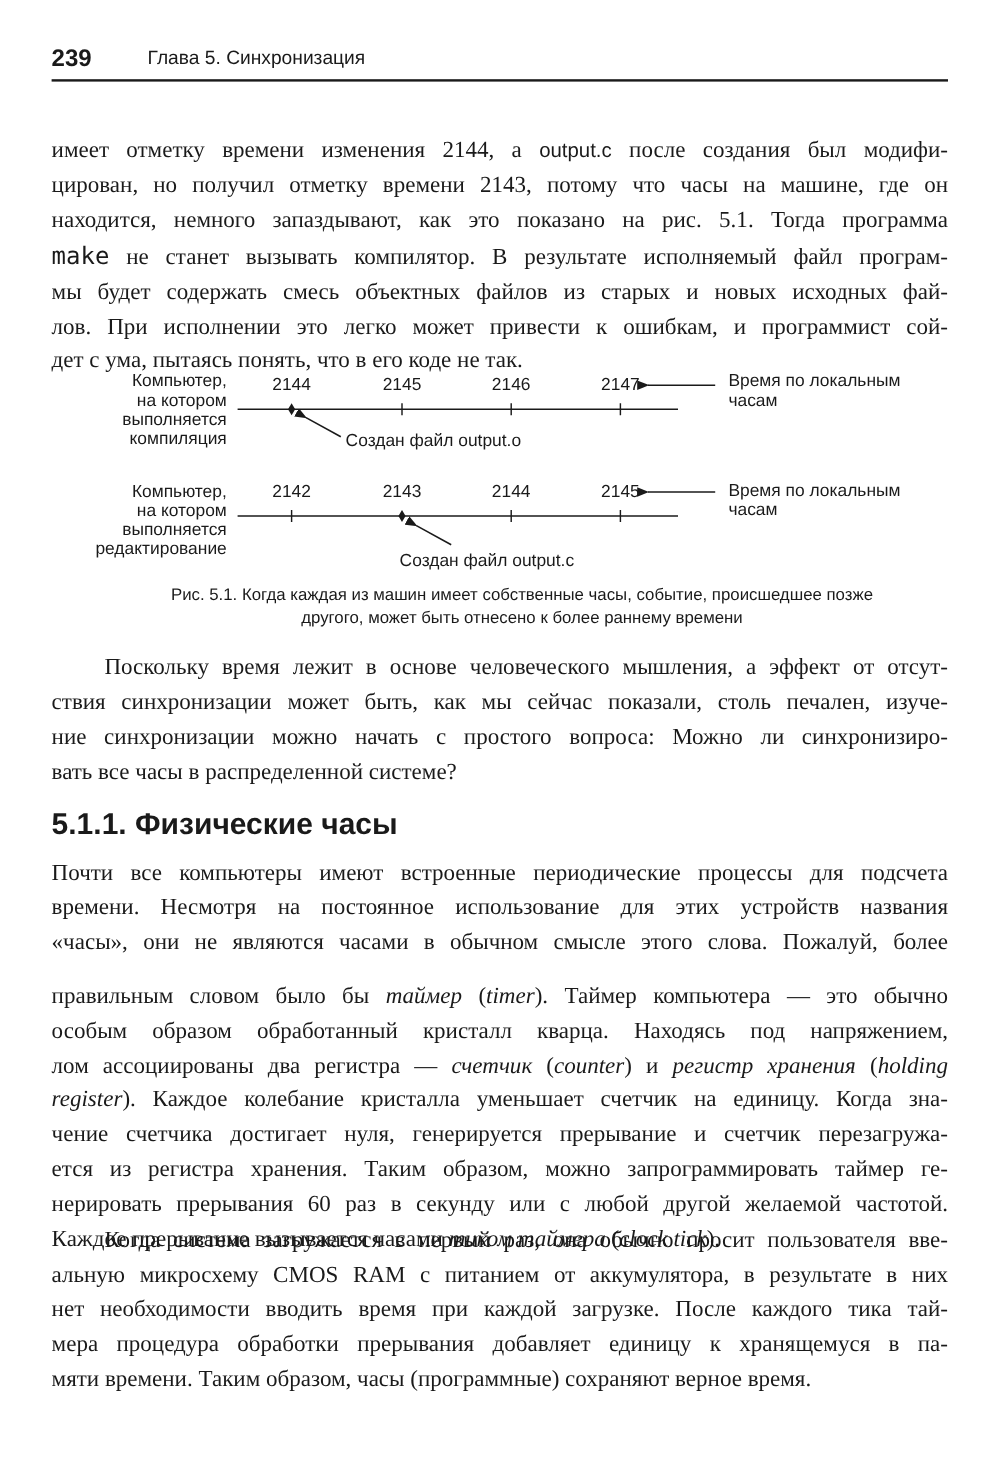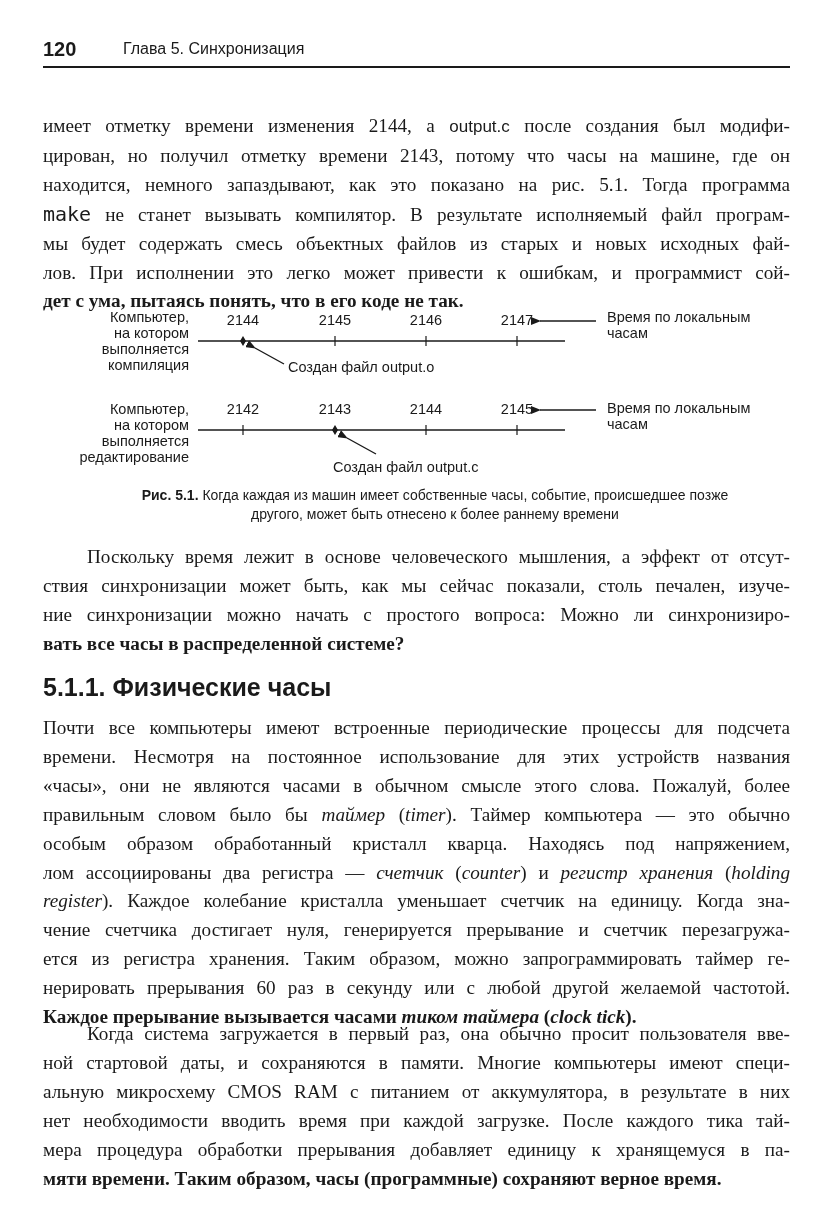--- a/index.html
+++ b/index.html
@@ -16,45 +16,45 @@
     .page-num { position: absolute; left: 0; top: 2px; font-weight: bold; font-size: 20px; }
     .chapter { position: absolute; left: 80px; top: 4px; font-size: 16px; }
 
     .para {
       position: absolute; left: 43px; width: 747px;
       font-size: 19.2px; line-height: 28.9px;
       text-align: justify; margin: 0;
       hyphens: manual;
     }
     .para .line { display: block; text-align: justify; text-align-last: justify; white-space: nowrap; }
-    .para .line.last { text-align-last: left; font-weight: bold; }
+    .para .line.last { text-align-last: left; }
     .sans-inline { font-family: "Liberation Sans", "DejaVu Sans", sans-serif; font-size: 17px; }
     .mono-inline { font-family: "DejaVu Sans Mono", monospace; font-size: 20px; }
     em { font-style: italic; }
 
     .figure { position: absolute; left: 0; top: 300px; width: 834px; height: 230px; }
     .fig-text { font-family: "Liberation Sans", "DejaVu Sans", sans-serif; font-size: 14.5px; fill: #1a1a1a; }
     .caption {
       position: absolute; left: 90px; top: 486px; width: 690px;
       font-family: "Liberation Sans", "DejaVu Sans", sans-serif; font-size: 14px; line-height: 19px;
       text-align: center;
     }
-    .caption b { font-weight: bold; }
+    .caption b { font-weight: normal; }
 
     .section-title {
       position: absolute; left: 43px; top: 673px;
       font-family: "Liberation Sans", "DejaVu Sans", sans-serif;
       font-weight: bold; font-size: 25px;
     }
   </style>
 </head>
 <body>
 
 <div class="header">
-  <span class="page-num">120</span>
+  <span class="page-num">239</span>
   <span class="chapter">Глава 5. Синхронизация</span>
 </div>
 
 <div class="para" style="top:112px;">
   <span class="line"><span>имеет отметку времени изменения 2144, а </span><span class="sans-inline">output.c</span><span> после создания был модифи-</span></span>
   <span class="line">цирован, но получил отметку времени 2143, потому что часы на машине, где он</span>
   <span class="line">находится, немного запаздывают, как это показано на рис. 5.1. Тогда программа</span>
   <span class="line"><span class="mono-inline">make</span><span> не станет вызывать компилятор. В результате исполняемый файл програм-</span></span>
   <span class="line">мы будет содержать смесь объектных файлов из старых и новых исходных фай-</span>
   <span class="line">лов. При исполнении это легко может привести к ошибкам, и программист сой-</span>
@@ -134,30 +134,29 @@
   <span class="line">ние синхронизации можно начать с простого вопроса: Можно ли синхронизиро-</span>
   <span class="line last">вать все часы в распределенной системе?</span>
 </div>
 
 <div class="section-title">5.1.1. Физические часы</div>
 
 <div class="para" style="top:714px;">
   <span class="line">Почти все компьютеры имеют встроенные периодические процессы для подсчета</span>
   <span class="line">времени. Несмотря на постоянное использование для этих устройств названия</span>
   <span class="line">«часы», они не являются часами в обычном смысле этого слова. Пожалуй, более</span>
-  <span class="line" style="letter-spacing: -0.000434028px;"><span>правильным словом было бы </span><em>таймер</em><span> (</span><em>timer</em><span>). Таймер компьютера — это обычно</span></span>
+  <span class="line" style="letter-spacing: -0.000434028px; margin-top: 16px;"><span>правильным словом было бы </span><em>таймер</em><span> (</span><em>timer</em><span>). Таймер компьютера — это обычно</span></span>
   <span class="line">особым образом обработанный кристалл кварца. Находясь под напряжением,</span>
   <span class="line"><span>лом ассоциированы два регистра — </span><em>счетчик</em><span> (</span><em>counter</em><span>) и </span><em>регистр хранения</em><span> (</span><em>holding</em></span>
   <span class="line"><em>register</em><span>). Каждое колебание кристалла уменьшает счетчик на единицу. Когда зна-</span></span>
   <span class="line">чение счетчика достигает нуля, генерируется прерывание и счетчик перезагружа-</span>
   <span class="line">ется из регистра хранения. Таким образом, можно запрограммировать таймер ге-</span>
   <span class="line">нерировать прерывания 60 раз в секунду или с любой другой желаемой частотой.</span>
   <span class="line last"><span>Каждое прерывание вызывается часами </span><em>тиком таймера</em><span> (</span><em>clock tick</em><span>).</span></span>
 </div>
 
 <div class="para" style="top:1020px;">
   <span class="line" style="padding-left:44px; box-sizing:border-box;">Когда система загружается в первый раз, она обычно просит пользователя вве-</span>
-  <span class="line">ной стартовой даты, и сохраняются в памяти. Многие компьютеры имеют специ-</span>
   <span class="line">альную микросхему CMOS RAM с питанием от аккумулятора, в результате в них</span>
   <span class="line">нет необходимости вводить время при каждой загрузке. После каждого тика тай-</span>
   <span class="line">мера процедура обработки прерывания добавляет единицу к хранящемуся в па-</span>
   <span class="line last">мяти времени. Таким образом, часы (программные) сохраняют верное время.</span>
 </div>
 
 </body></html>

